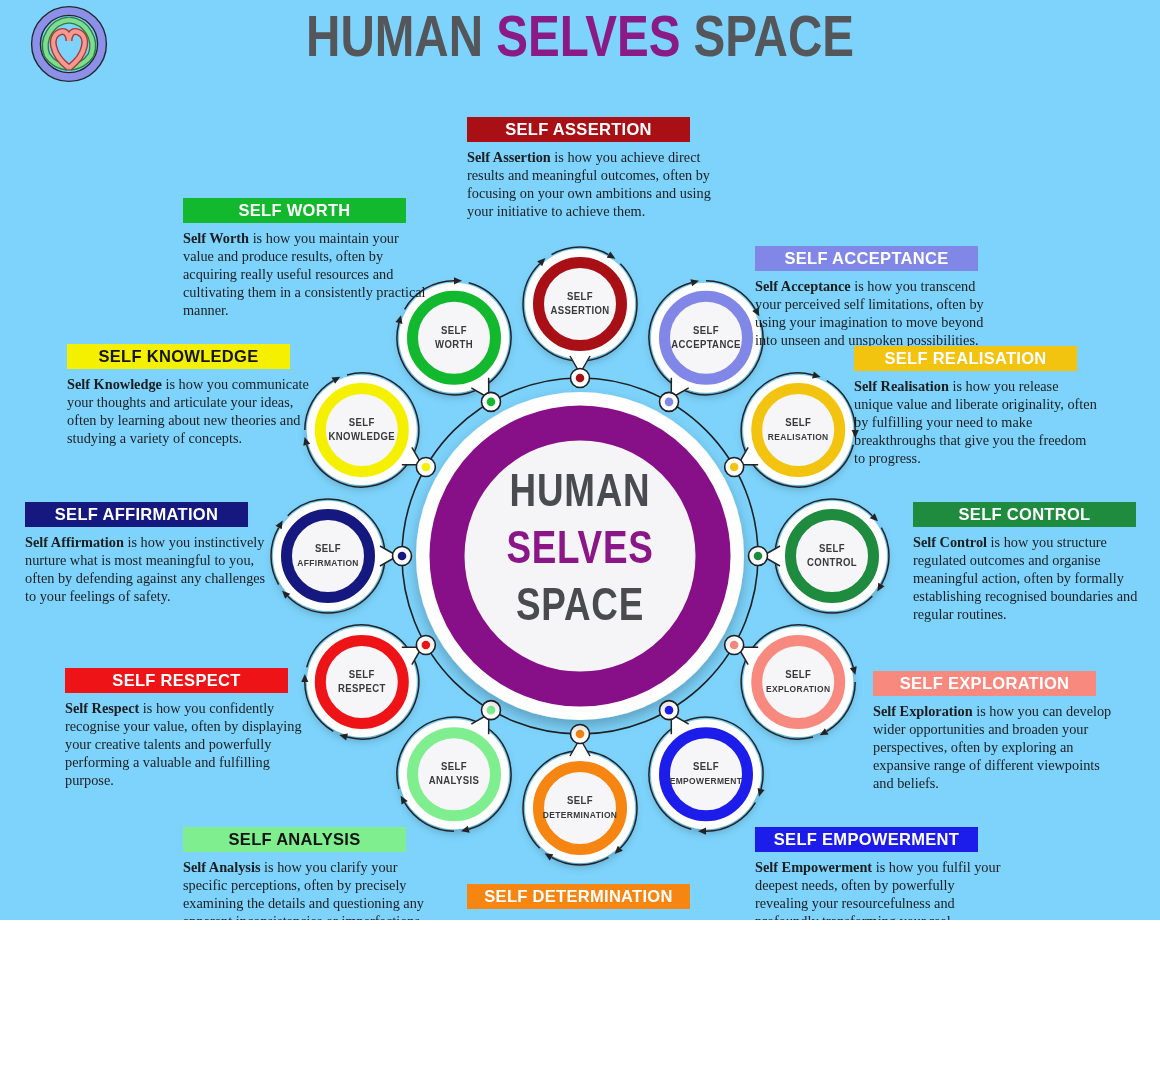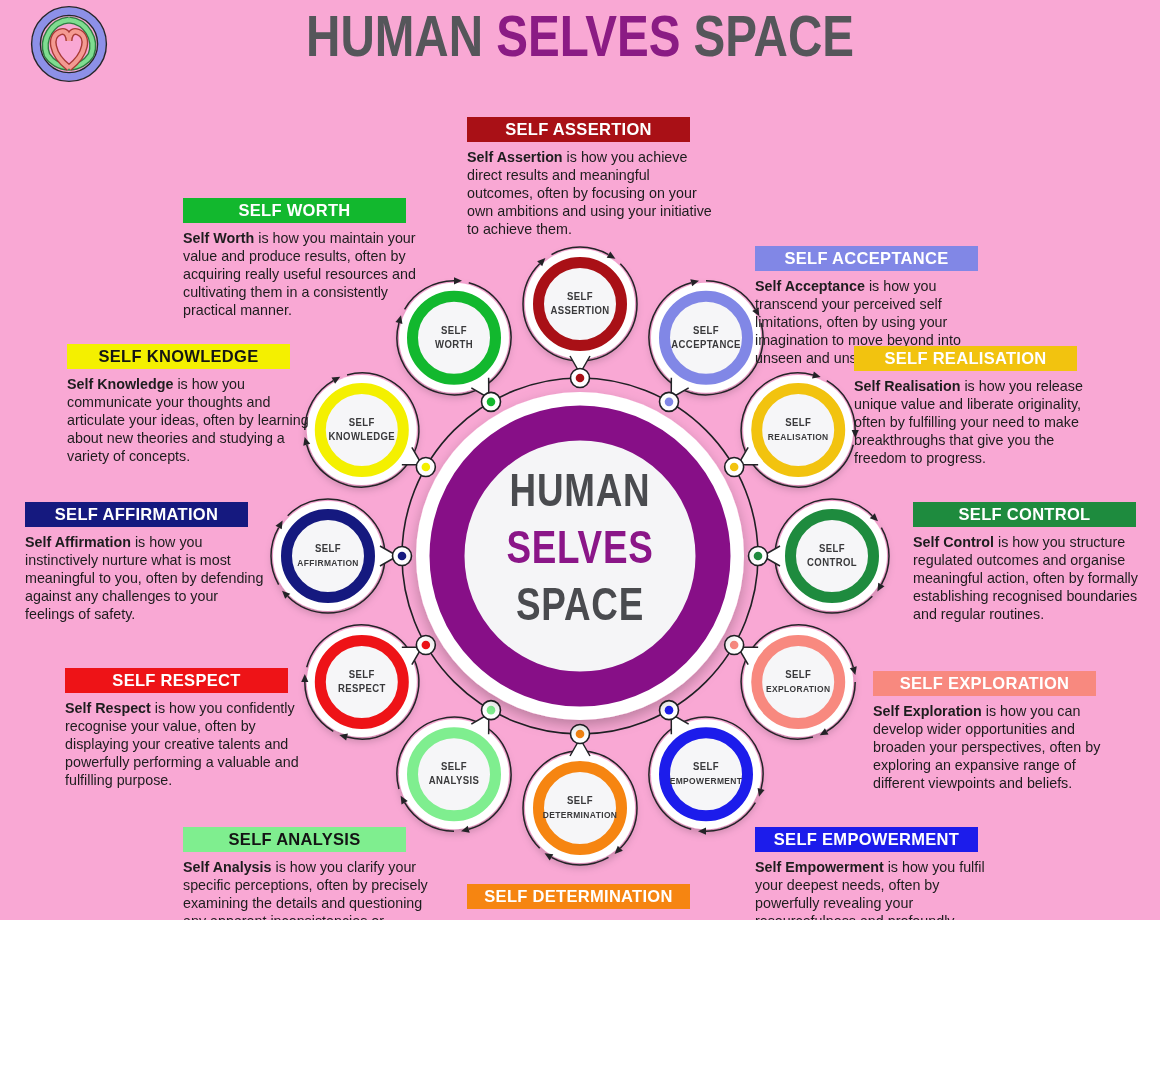--- a/index.html
+++ b/index.html
@@ -1,27 +1,27 @@
 <!DOCTYPE html>
 <html><head>
 <meta charset="utf-8">
 <style>
   html,body{margin:0;padding:0;background:#ffffff;}
-  .page{position:relative;width:1160px;height:920px;background:#f9a8d4;
+  .page{position:relative;width:1160px;height:920px;background:#7dd3fc;
         font-family:"Liberation Sans",sans-serif;overflow:hidden;}
   .main-title{position:absolute;top:2px;left:0;width:100%;text-align:center;
         font-size:58px;font-weight:700;white-space:nowrap;
         transform:scaleX(0.82);letter-spacing:0;}
   .logo{position:absolute;left:26px;top:2px;}
   .wheel{position:absolute;left:240px;top:216px;}
   .block{position:absolute;width:246px;}
   .bar{width:223px;height:25px;line-height:25px;text-align:center;
        font-size:16.5px;font-weight:700;letter-spacing:0.3px;}
   .block p{margin:6px 0 0 0;width:246px;font-size:14.3px;line-height:1.26;
-       color:#1d1d1e;}
+       color:#1d1d1e;font-family:Liberation Serif, serif;}
   .block b{font-weight:700;}
   .footer{position:absolute;top:1047px;left:0;width:100%;
        font-size:18px;color:#45474b;letter-spacing:0.3px;}
   svg text{font-family:"Liberation Sans",sans-serif;}
 </style>
 </head>
 <body>
 
 <div class="page">
 

